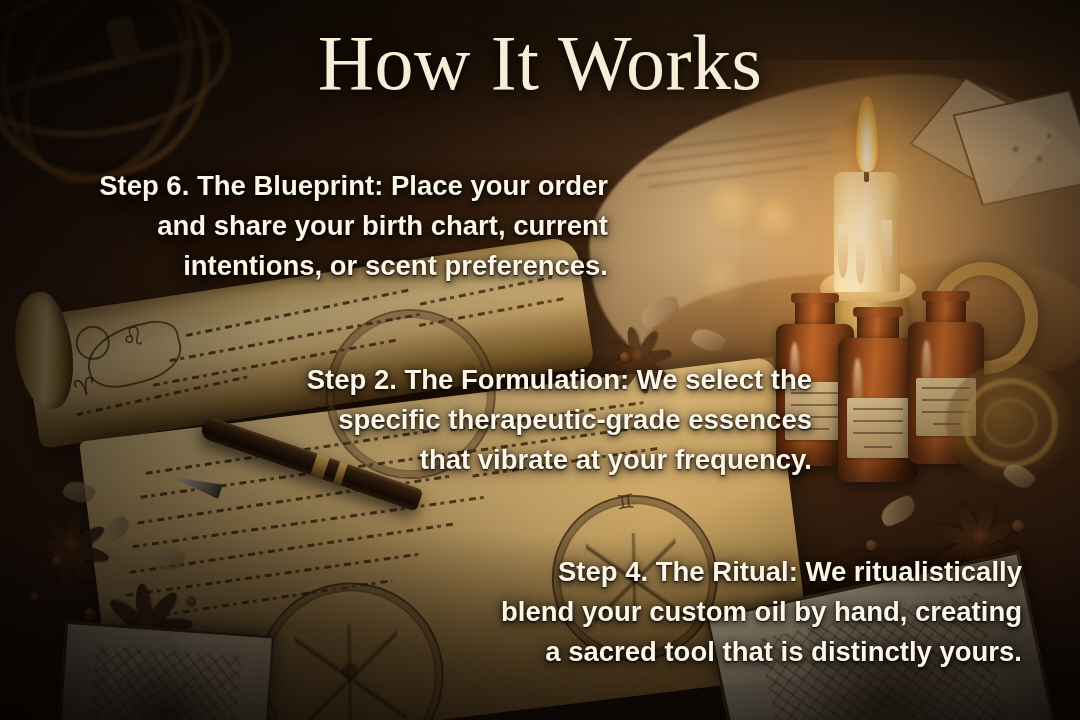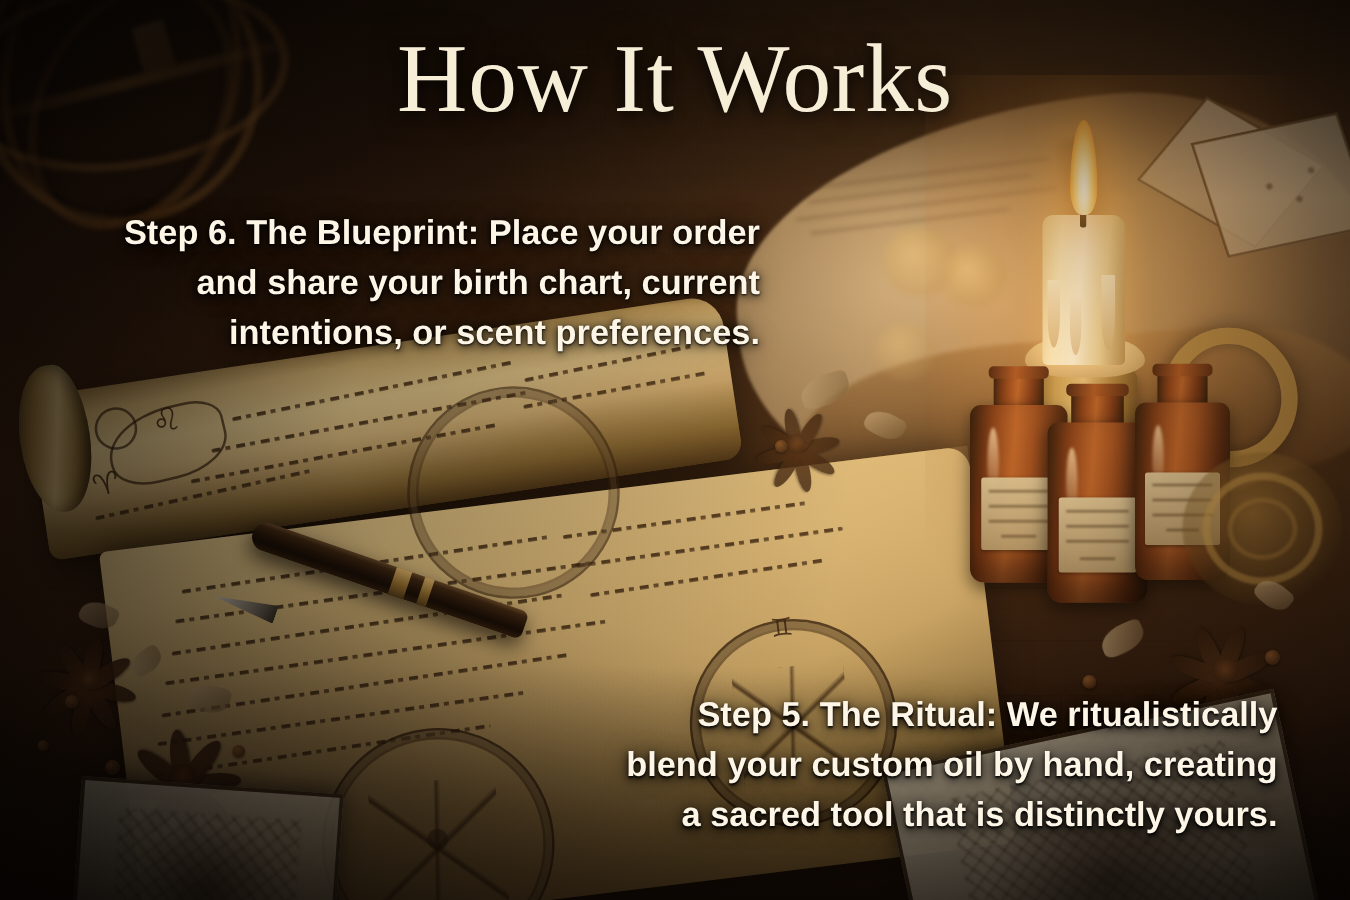--- a/index.html
+++ b/index.html
@@ -627,19 +627,22 @@
   <div class="vignette"></div>
 
   <div class="content">
 
     <h1 class="title">How It Works</h1>
 
     <div class="step" id="step-1">Step 6. The Blueprint: Place your order
 and share your birth chart, current
 intentions, or scent preferences.</div>
 
-
-    <div class="step" id="step-3">Step 5. The Ritual: We ritualistically
+    <div class="step" id="step-2">Step 2. The Formulation: We select the
+specific therapeutic-grade essences
+that vibrate at your frequency.</div>
+
+    <div class="step" id="step-3">Step 4. The Ritual: We ritualistically
 blend your custom oil by hand, creating
 a sacred tool that is distinctly yours.</div>
 
   </div>
 </div>
 
 </body></html>

